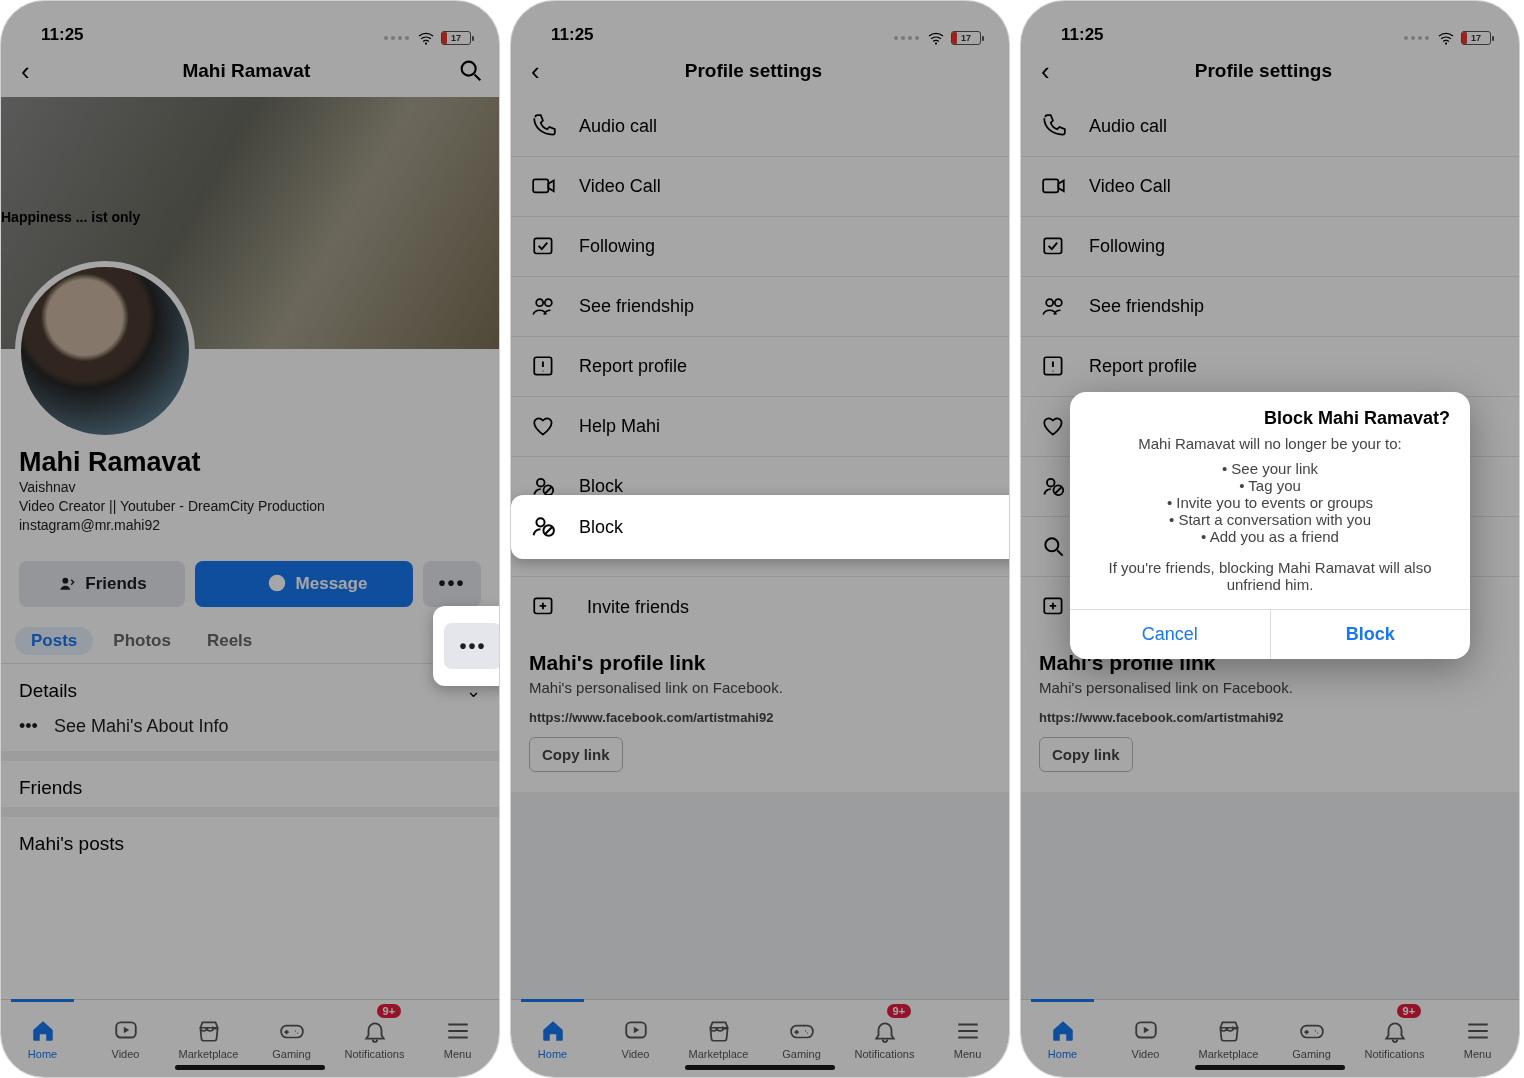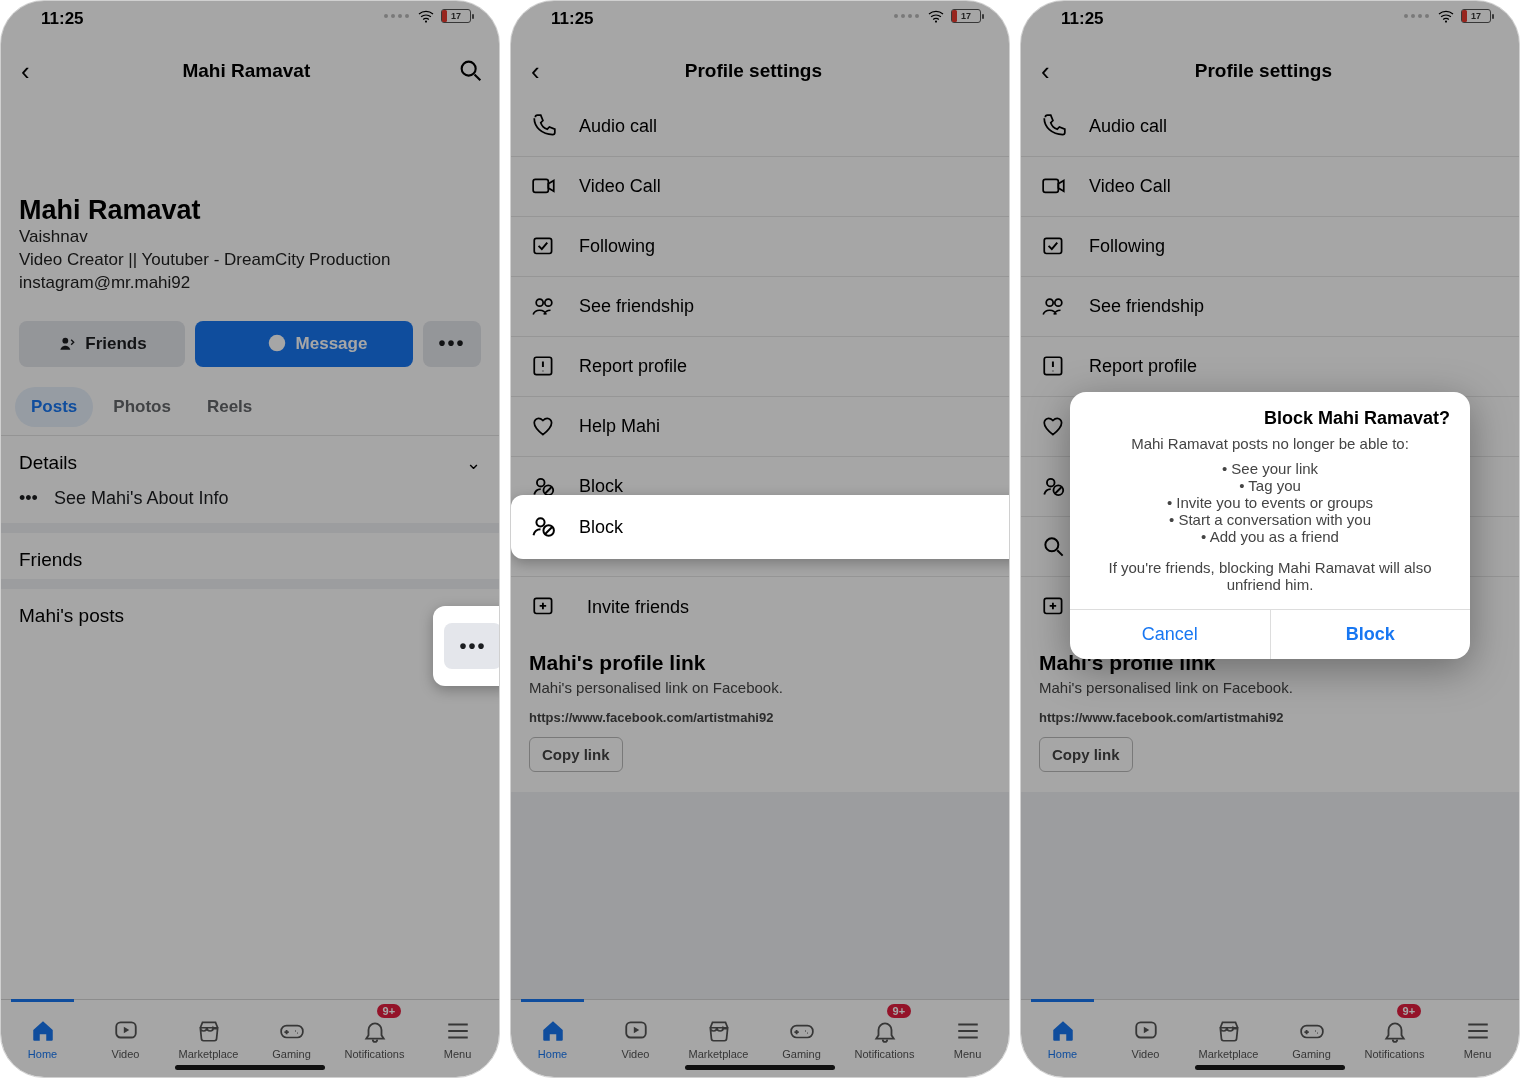--- a/index.html
+++ b/index.html
@@ -20,21 +20,21 @@
     border: 1px solid #d0d0d0;
     overflow: hidden;
     position: relative;
     display: flex;
     flex-direction: column;
   }
   .dim { position:absolute; inset:0; background: rgba(0,0,0,0.35); z-index:5; pointer-events:none; }
   .statusbar {
     height: 44px;
     display:flex;
-    align-items:flex-start;
+    align-items:flex-end;
     justify-content:space-between;
     padding: 8px 28px 0 40px;
     font-weight:600;
     font-size:17px;
   }
   .status-icons { display:flex; align-items:center; gap:6px; }
   .wifi { width:18px; height:14px; }
   .battery-wrap { display:flex; align-items:center; gap:2px;}
   .battery { width:30px; height:14px; border:1.3px solid #555; border-radius:3px; position:relative; }
   .battery::after { content:''; position:absolute; right:-4px; top:3.5px; width:2.5px; height:5px; background:#555; border-radius:1px;}
@@ -48,28 +48,28 @@
     height:52px; display:flex; align-items:center; padding: 0 14px; gap:8px;
   }
   .topnav .title { flex:1; text-align:center; font-size:19px; font-weight:600; }
   .chev { font-size:26px; font-weight:300; padding:4px 6px;}
   .srch { width:28px; height:28px; }
   .cover { height: 252px; background:linear-gradient(120deg,#8a8a8a,#68695e 40%,#a5a08c 65%,#7b7058); position:relative; }
   .cover .txt { position:absolute; left:0; top:112px; font-size:14px; font-weight:700; background:rgba(255,255,255,0);}
   .avatar { width:180px; height:180px; border-radius:50%; border:6px solid #fff; background:radial-gradient(circle at 38% 30%, #ccb9a3 0% 24%, #4a3b31 28% 40%, #262626 45%, #5c7d91 80%); position:absolute; left:14px; bottom:-92px; }
   .pinfo { padding: 98px 18px 14px 18px; }
   .pname { font-size:27px; font-weight:700; }
-  .pline { font-size:17px; color:#222; line-height:1.35; }
+  .pline { font-size:14px; color:#222; line-height:1.35; }
   .actions { display:flex; gap:10px; padding: 12px 18px; }
   .btn { border:none; border-radius:8px; height:46px; font-size:17px; font-weight:600; display:flex; align-items:center; justify-content:center; gap:8px; }
   .btn-friends { flex:0 0 166px; background:#e4e6eb; color:#1c1e21;}
   .btn-msg { flex:1; background:#1877f2; color:#fff;padding-left:25px; }
   .btn-more { flex:0 0 58px; background:#e4e6eb; color:#1c1e21; font-size:20px; letter-spacing:2px;}
   .tabs { display:flex; gap:4px; padding:8px 14px; border-bottom:1px solid #e4e4e4;}
-  .tab { padding:10px 16px; font-size:17px; font-weight:600; color:#65676b; border-radius:20px;}
+  .tab { padding:4px 16px; font-size:17px; font-weight:600; color:#65676b; border-radius:20px;}
   .tab.active { color:#1877f2; background:#e7f0fb;}
   .section-hd { font-size:19px; font-weight:400; padding:16px 18px 8px; display:flex; justify-content:space-between; align-items:flex-start;gap:8px;}
   .about-ln { padding: 6px 18px 14px; display:flex; align-items:center; gap:16px; font-size:18px; color:#1c1e21;}
   .divider { height:10px; background:#f0f2f5;}
   .chev-down { font-size:18px;}
 
   
   .pset-title { font-size:19px; font-weight:600; }
   .setlist { display:flex; flex-direction:column; }
   .setrow { display:flex; align-items:center; gap:20px; padding: 0 18px; height:60px; border-bottom:1px solid #e6e6e6; font-size:18px; }
@@ -207,20 +207,24 @@
       </div>
     </div>
   </div>
   <div class="topnav">
     <span class="chev">‹</span>
     <span class="title">Mahi Ramavat</span>
     <svg class="srch" viewBox="0 0 24 24">
         <use href="#i-search"></use>
       </svg>
   </div>
+  <div class="cover">
+    <div class="txt">Happiness ... ist only</div>
+    <div class="avatar"></div>
+  </div>
   <div class="pinfo">
     <div class="pname">Mahi Ramavat</div>
     <div class="pline">Vaishnav</div>
     <div class="pline">Video Creator  || Youtuber - DreamCity Production</div>
     <div class="pline">instagram@mr.mahi92</div>
   </div>
   <div class="actions">
     <button class="btn btn-friends">
       <svg width="20" height="20" viewBox="0 0 24 24">
           <use href="#i-friend"></use>
@@ -568,21 +572,21 @@
   <div class="plink">
     <h3>Mahi's profile link</h3>
     <div class="sub">Mahi's personalised link on Facebook.</div>
     <div class="url">https://www.facebook.com/artistmahi92</div>
     <button class="copybtn">Copy link</button>
   </div>
   <div class="filler"></div>
 
   <div class="dialog">
     <div class="dtitle">Block Mahi Ramavat?</div>
-    <div class="dsub">Mahi Ramavat posts no longer be able to:</div>
+    <div class="dsub">Mahi Ramavat will no longer be your to:</div>
     <ul>
       <li>See your link</li>
       <li>Tag you</li>
       <li>Invite you to events or groups</li>
       <li>Start a conversation with you</li>
       <li>Add you as a friend</li>
     </ul>
     <div class="dnote">If you're friends, blocking Mahi Ramavat will also unfriend him.</div>
     <div class="dbtns">
       <div class="dbtn">Cancel</div>

